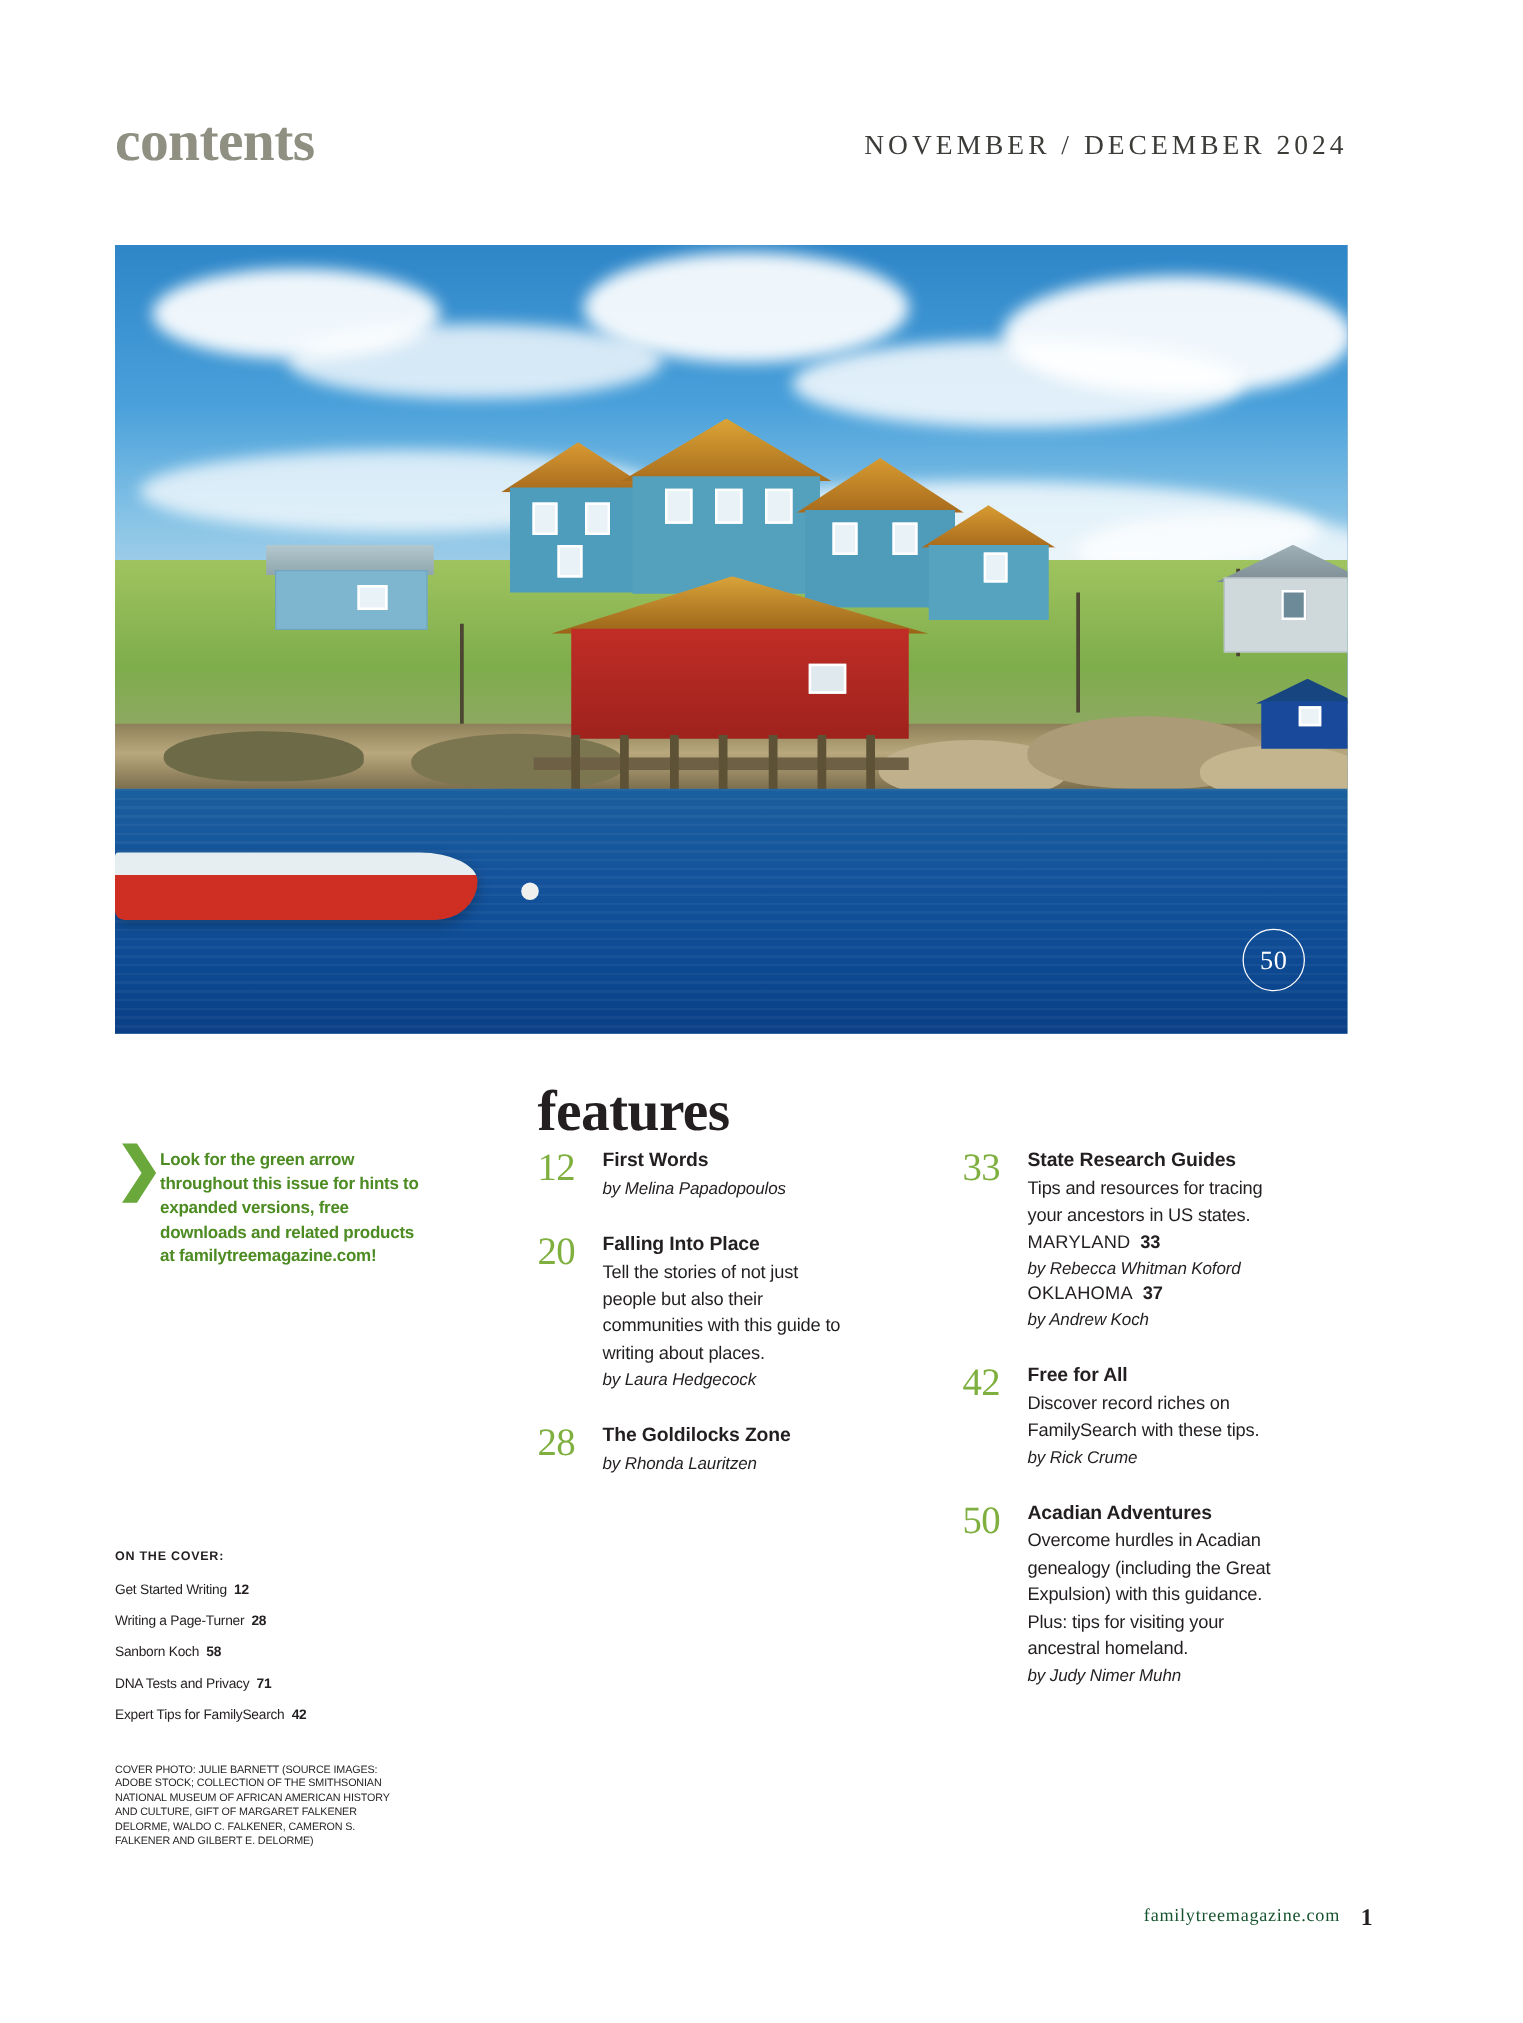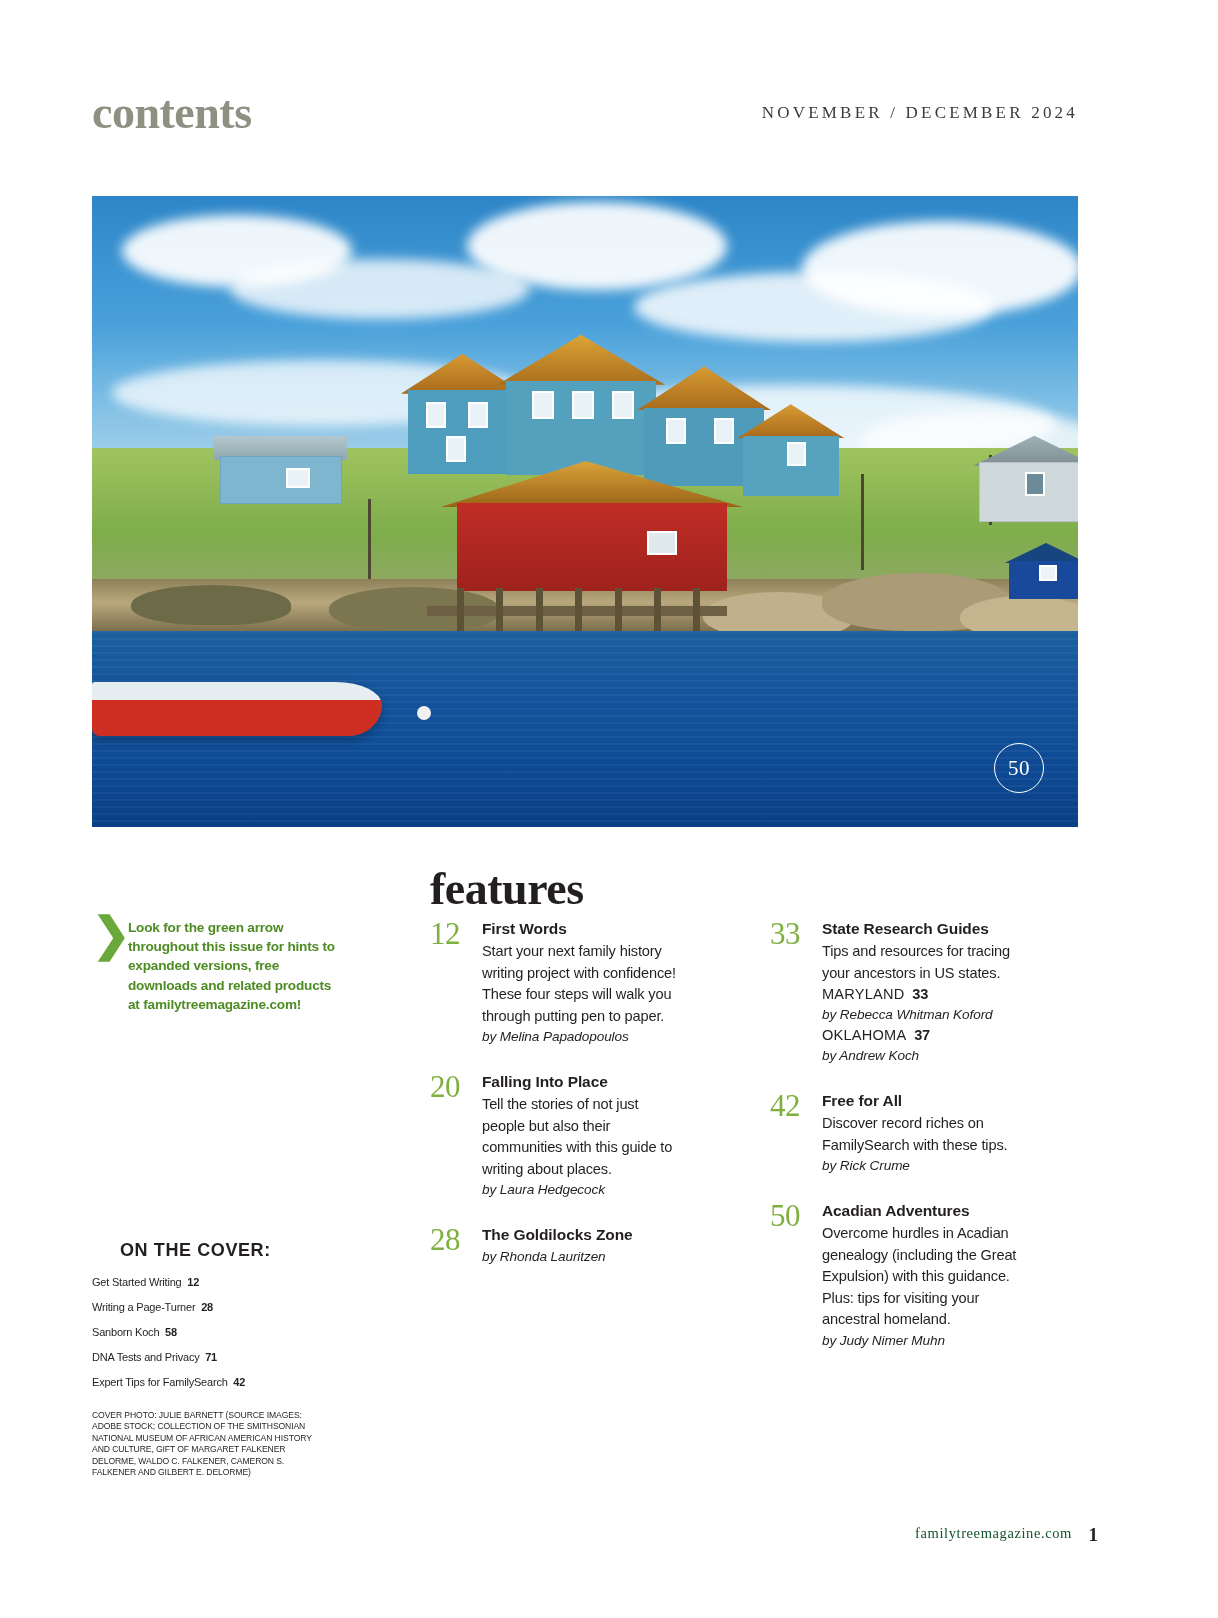--- a/index.html
+++ b/index.html
@@ -29,21 +29,21 @@
     font-size: 46px;
     letter-spacing: -0.5px;
     color: #8f8f82;
     font-weight: 700;
   }
   .issue-date {
     position: absolute;
     right: 140px;
     top: 103px;
     font-family: "Liberation Serif", serif;
-    font-size: 17px;
+    font-size: 22px;
     letter-spacing: 3.2px;
     color: #3b3b38;
     white-space: nowrap;
     margin-left: 18px;
   }
 
   
   .hero {
     position: absolute;
     left: 92px;
@@ -309,25 +309,24 @@
   .subentry .sp { font-weight: 700; }
 
   
   .cover-block {
     position: absolute;
     left: 92px;
     top: 1240px;
     width: 260px;
   }
   .cover-title {
-    font-size: 18px;
+    font-size: 10px;
     font-weight: 700;
     letter-spacing: 0.6px;
     margin-bottom: 9px;
-    margin-left: 28px;
   }
   .cover-line {
     font-size: 11px;
     line-height: 25px;
     letter-spacing: -0.2px;
   }
   .cover-line .pg { font-weight: 700; }
 
   .credits {
     position: absolute;
@@ -457,21 +456,20 @@
   <div class="callout">
     <div class="arrow-glyph">❯</div>
     <div class="callout-text">Look for the green arrow throughout this issue for hints to expanded versions, free downloads and related products at familytreemagazine.com!</div>
   </div>
 
   <div class="col col-a">
 
     <div class="item">
       <div class="num">12</div>
       <div class="title">First Words</div>
-      <div class="desc">Start your next family history writing project with confidence! These four steps will walk you through putting pen to paper.</div>
       <div class="byline">by Melina Papadopoulos</div>
     </div>
 
     <div class="item">
       <div class="num">20</div>
       <div class="title">Falling Into Place</div>
       <div class="desc">Tell the stories of not just people but also their communities with this guide to writing about places.</div>
       <div class="byline">by Laura Hedgecock</div>
     </div>
 

